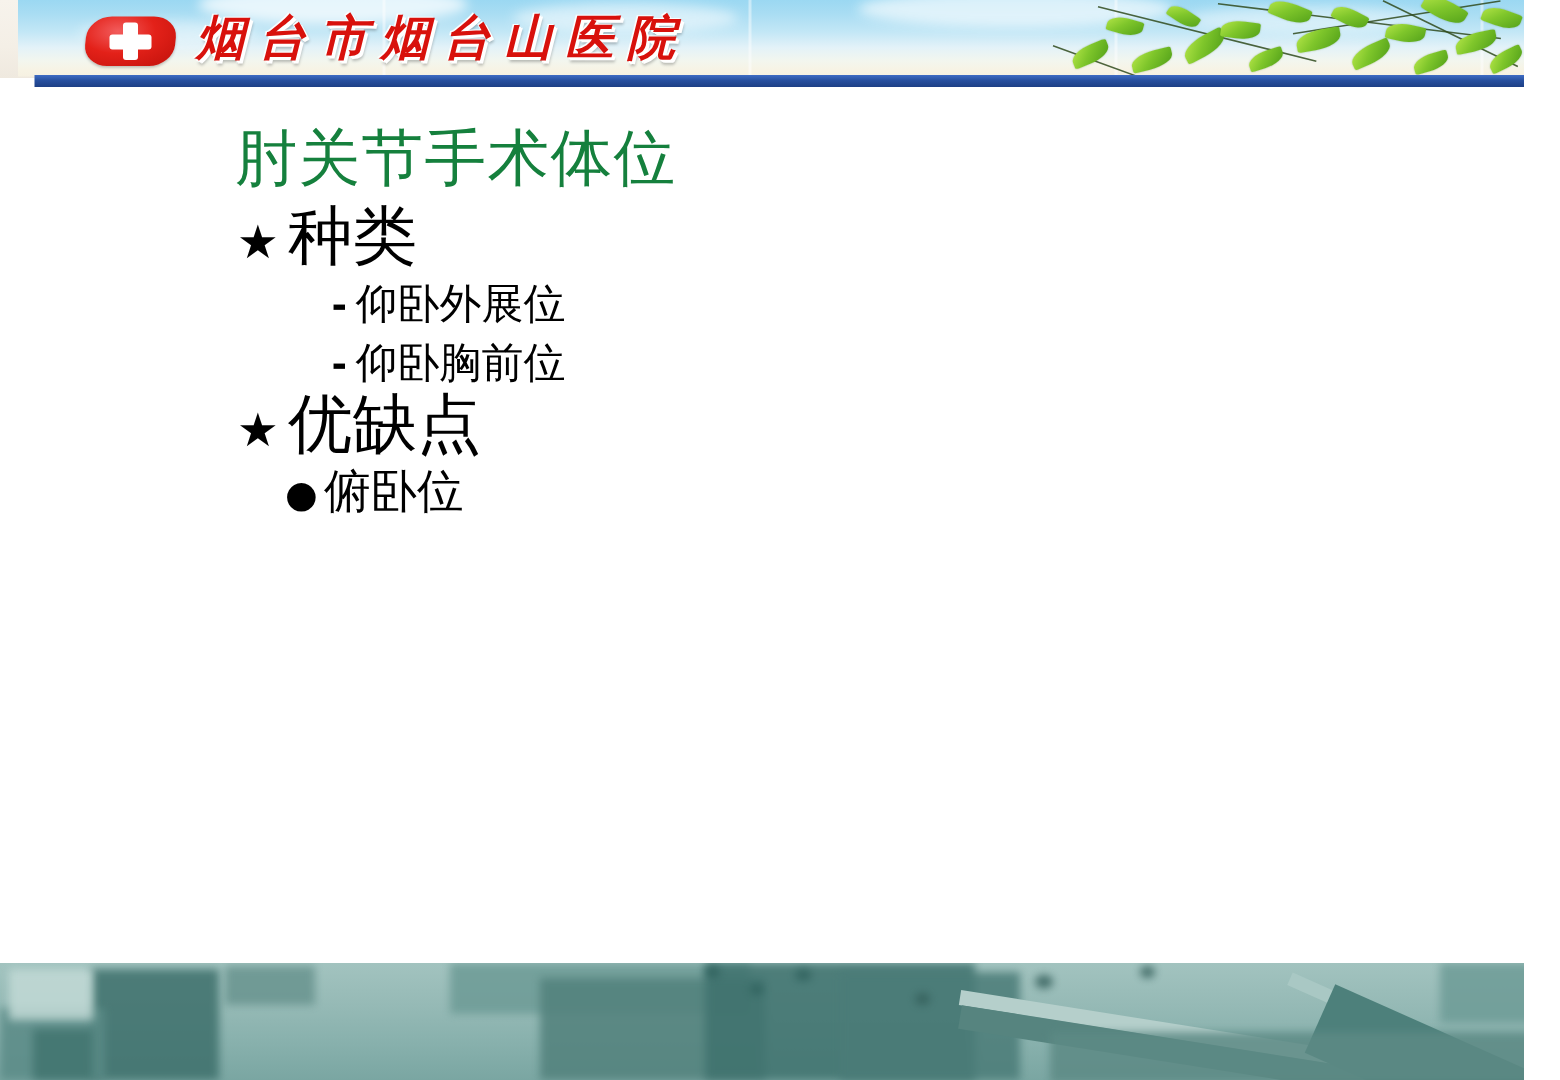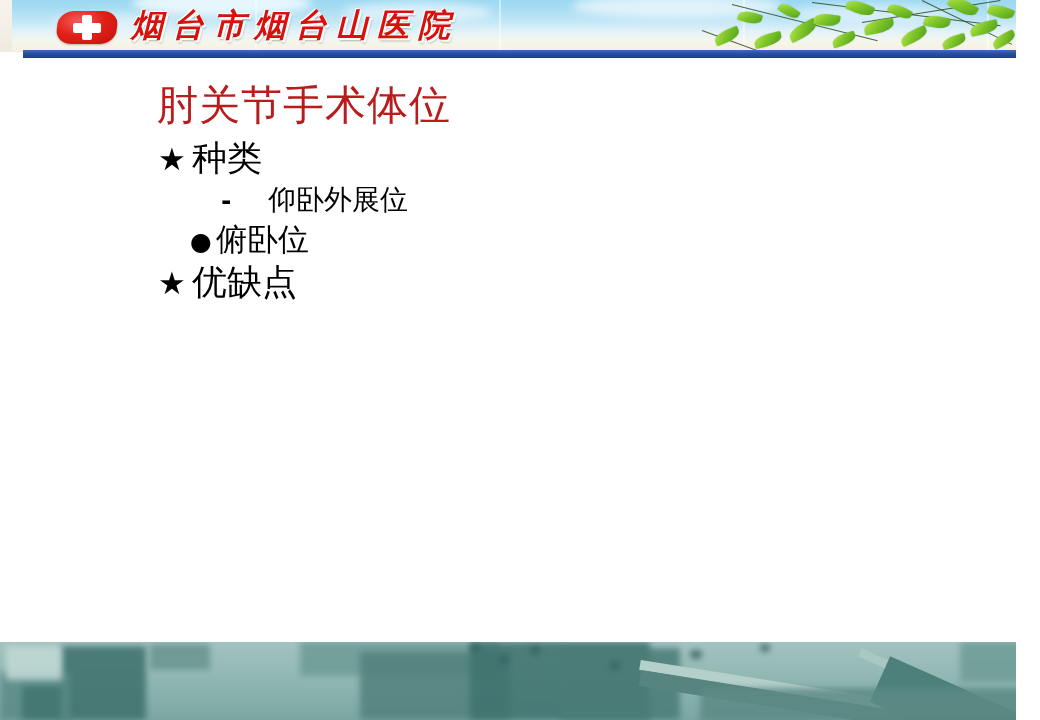--- a/index.html
+++ b/index.html
@@ -166,21 +166,21 @@
     height: 583px;
     background: #ffffff;
   }
   .slide-title {
     position: absolute;
     left: 157px;
     top: 23px;
     font-family: "DejaVu Serif", "Liberation Serif", serif;
     font-size: 41px;
     line-height: 47px;
-    color: #b91c1c;
+    color: #15803d;
     letter-spacing: 1px;
     white-space: nowrap;
   }
   .bullet-list {
     position: absolute;
     left: 0;
     top: 78px;
     width: 1040px;
   }
   .bullet {
@@ -201,39 +201,39 @@
   }
 
   
   .lvl1 {
     padding-left: 158px;
     font-size: 35px;
     line-height: 42px;
     margin-bottom: 1px;
   }
   .lvl1 .marker { font-size: 31px; width: 34px; }
-  .lvl1 .btext  { font-size: 35px; }
+  .lvl1 .btext  { font-size: 43px; }
 
   
   .lvl2 {
     padding-left: 190px;
     font-size: 31px;
     line-height: 38px;
   }
   .lvl2 .marker { font-size: 25px; width: 26px; }
   .lvl2 .btext  { font-size: 31px; }
 
   
   .lvl3 {
     padding-left: 221px;
     font-size: 28px;
     line-height: 38px;
   }
   .lvl3 .marker { font-size: 25px; width: 16px; font-weight: bold; }
-  .lvl3 .btext  { font-size: 28px; margin-left: 31px; }
+  .lvl3 .btext  { font-size: 28px; }
 
   
   .footer {
     position: absolute;
     left: 0;
     top: 642px;
     width: 1040px;
     height: 78px;
     overflow: hidden;
     background: #8fb7b3;
@@ -311,22 +311,23 @@
 
     <div class="blue-rule"></div>
   </div>
 
   <div class="content">
     <div class="slide-title">肘关节手术体位</div>
 
     <div class="bullet-list" id="bullet-list">
         <div class="bullet lvl1"><span class="marker">★</span><span class="btext">种类</span></div>
         <div class="bullet lvl3"><span class="marker">-</span><span class="btext">仰卧外展位</span></div>
+        <div class="bullet lvl3"><span class="marker">-</span><span class="btext">仰卧胸前位</span></div>
+        <div class="bullet lvl1"><span class="marker">★</span><span class="btext">优缺点</span></div>
         <div class="bullet lvl2"><span class="marker">●</span><span class="btext">俯卧位</span></div>
-        <div class="bullet lvl1"><span class="marker">★</span><span class="btext">优缺点</span></div>
       </div>
   </div>
 
   <div class="footer">
     <div class="footer-base"></div>
 
     <div class="f-shape f-soft" style="left:60px;  top:4px;  width:86px;  height:74px; background:#3e706c;"></div>
     <div class="f-shape f-soft" style="left:0px;   top:30px; width:70px;  height:48px; background:#5b8b87;"></div>
     <div class="f-light f-soft" style="left:6px;   top:4px;  width:56px;  height:34px;"></div>
     <div class="f-shape f-soft" style="left:22px;  top:44px; width:40px;  height:34px; background:#41746f;"></div>

